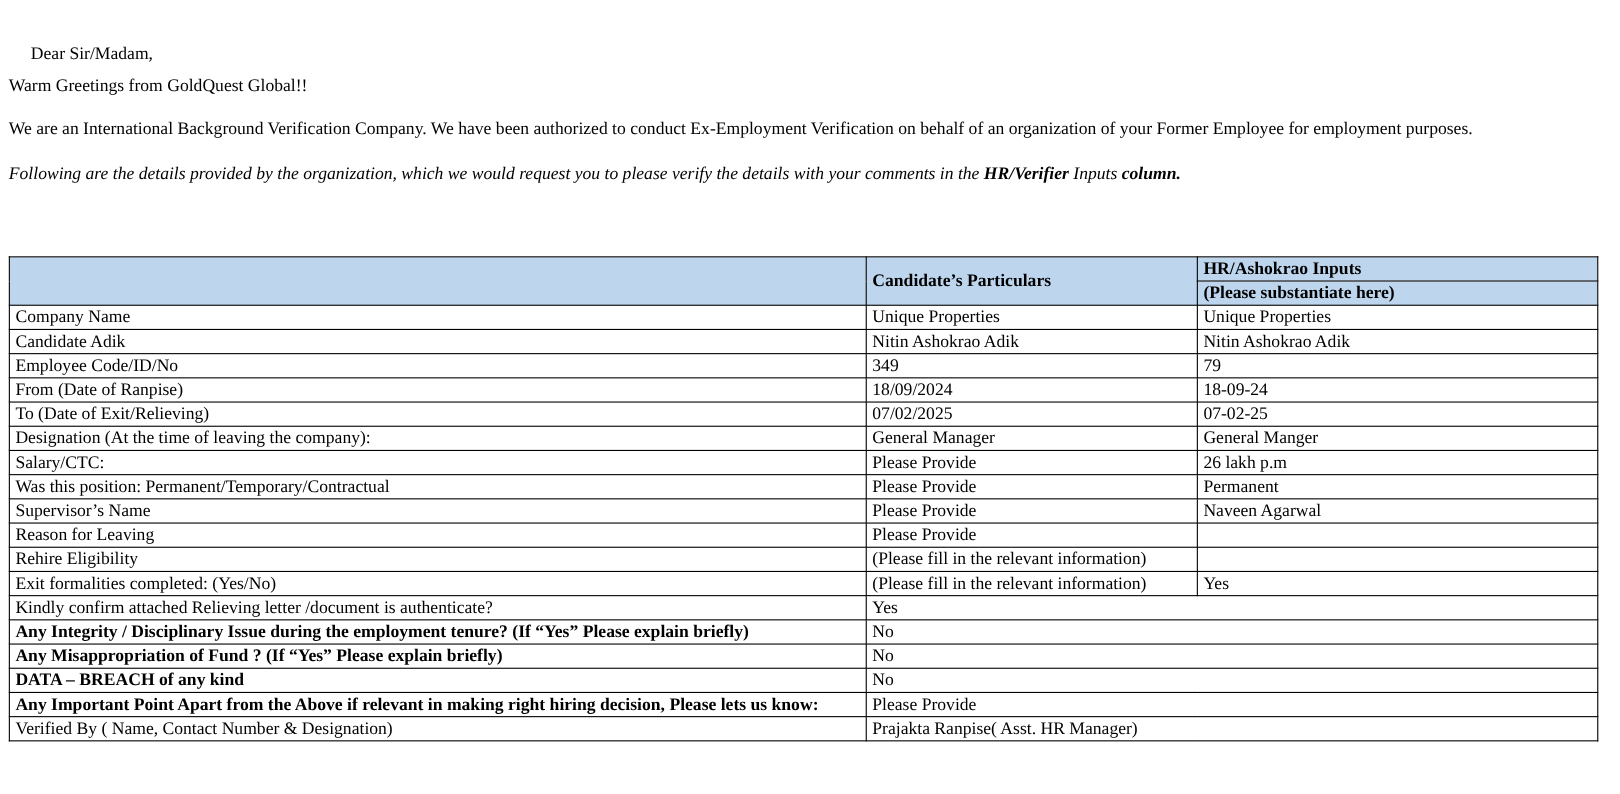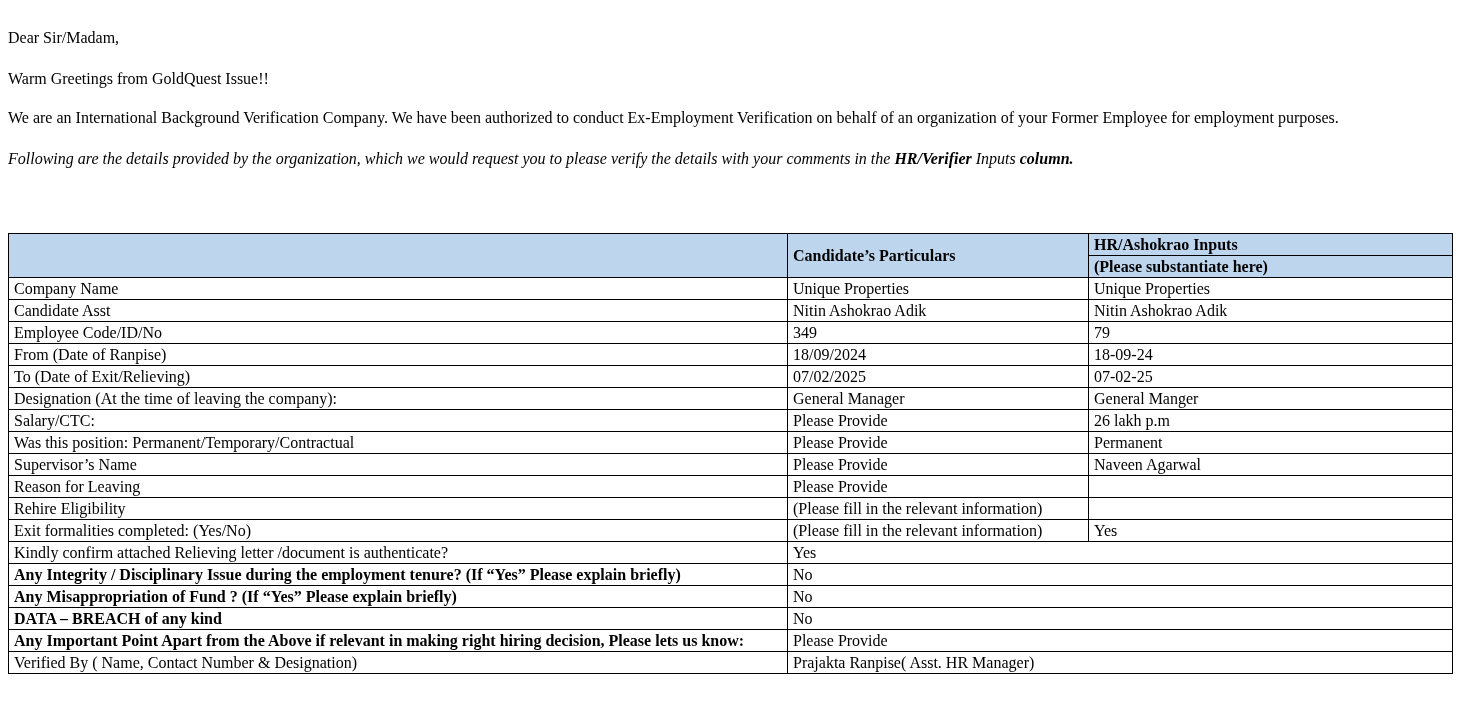--- a/index.html
+++ b/index.html
@@ -12,21 +12,21 @@
     overflow: hidden;
   }
   .para {
     position: absolute;
     left: 8px;
     font-size: 16px;
     line-height: 18px;
     color: #000;
     white-space: nowrap;
   }
-  #p-salutation { top: 29px; }
+  #p-salutation { top: 41px; margin-left: 20px; }
   #p-greeting   { top: 70px; }
   #p-intro      { top: 109px; }
   #p-instruction{ top: 150px; font-style: italic; }
   .b { font-weight: bold; }
 
   table.doc-table {
     position: absolute;
     left: 8px;
     top: 233px;
     width: 1444px;
@@ -53,21 +53,21 @@
     vertical-align: bottom;
     padding-bottom: 2px;
   }
   td.col3 { padding-left: 11px; }
   td.bold-label { font-weight: bold; margin-left: 12px; }
 </style>
 </head>
 <body>
 
 <div class="para" id="p-salutation">Dear Sir/Madam,</div>
-<div class="para" id="p-greeting">Warm Greetings from GoldQuest Issue!!</div>
+<div class="para" id="p-greeting">Warm Greetings from GoldQuest Global!!</div>
 <div class="para" id="p-intro">We are an International Background Verification Company. We have been authorized to conduct Ex-Employment Verification on behalf of an organization of your Former Employee for employment purposes.</div>
 <div class="para" id="p-instruction"><span>Following are the details provided by the organization, which we would request you to please verify the details with your comments in the </span><span class="b">HR/Verifier</span><span> Inputs </span><span class="b">column.</span></div>
 
 <table class="doc-table">
   <colgroup>
     <col style="width:779px">
     <col style="width:301px">
     <col style="width:364px">
   </colgroup>
   <tbody>
@@ -79,21 +79,21 @@
     <tr>
       <td class="hdr col3">(Please substantiate here)</td>
     </tr>
 
     <tr>
       <td>Company Name</td>
       <td>Unique Properties</td>
       <td class="col3">Unique Properties</td>
     </tr>
     <tr>
-      <td>Candidate Asst</td>
+      <td>Candidate Adik</td>
       <td>Nitin Ashokrao Adik</td>
       <td class="col3">Nitin Ashokrao Adik</td>
     </tr>
     <tr>
       <td>Employee Code/ID/No</td>
       <td>349</td>
       <td class="col3">79</td>
     </tr>
     <tr>
       <td>From (Date of Ranpise)</td>

